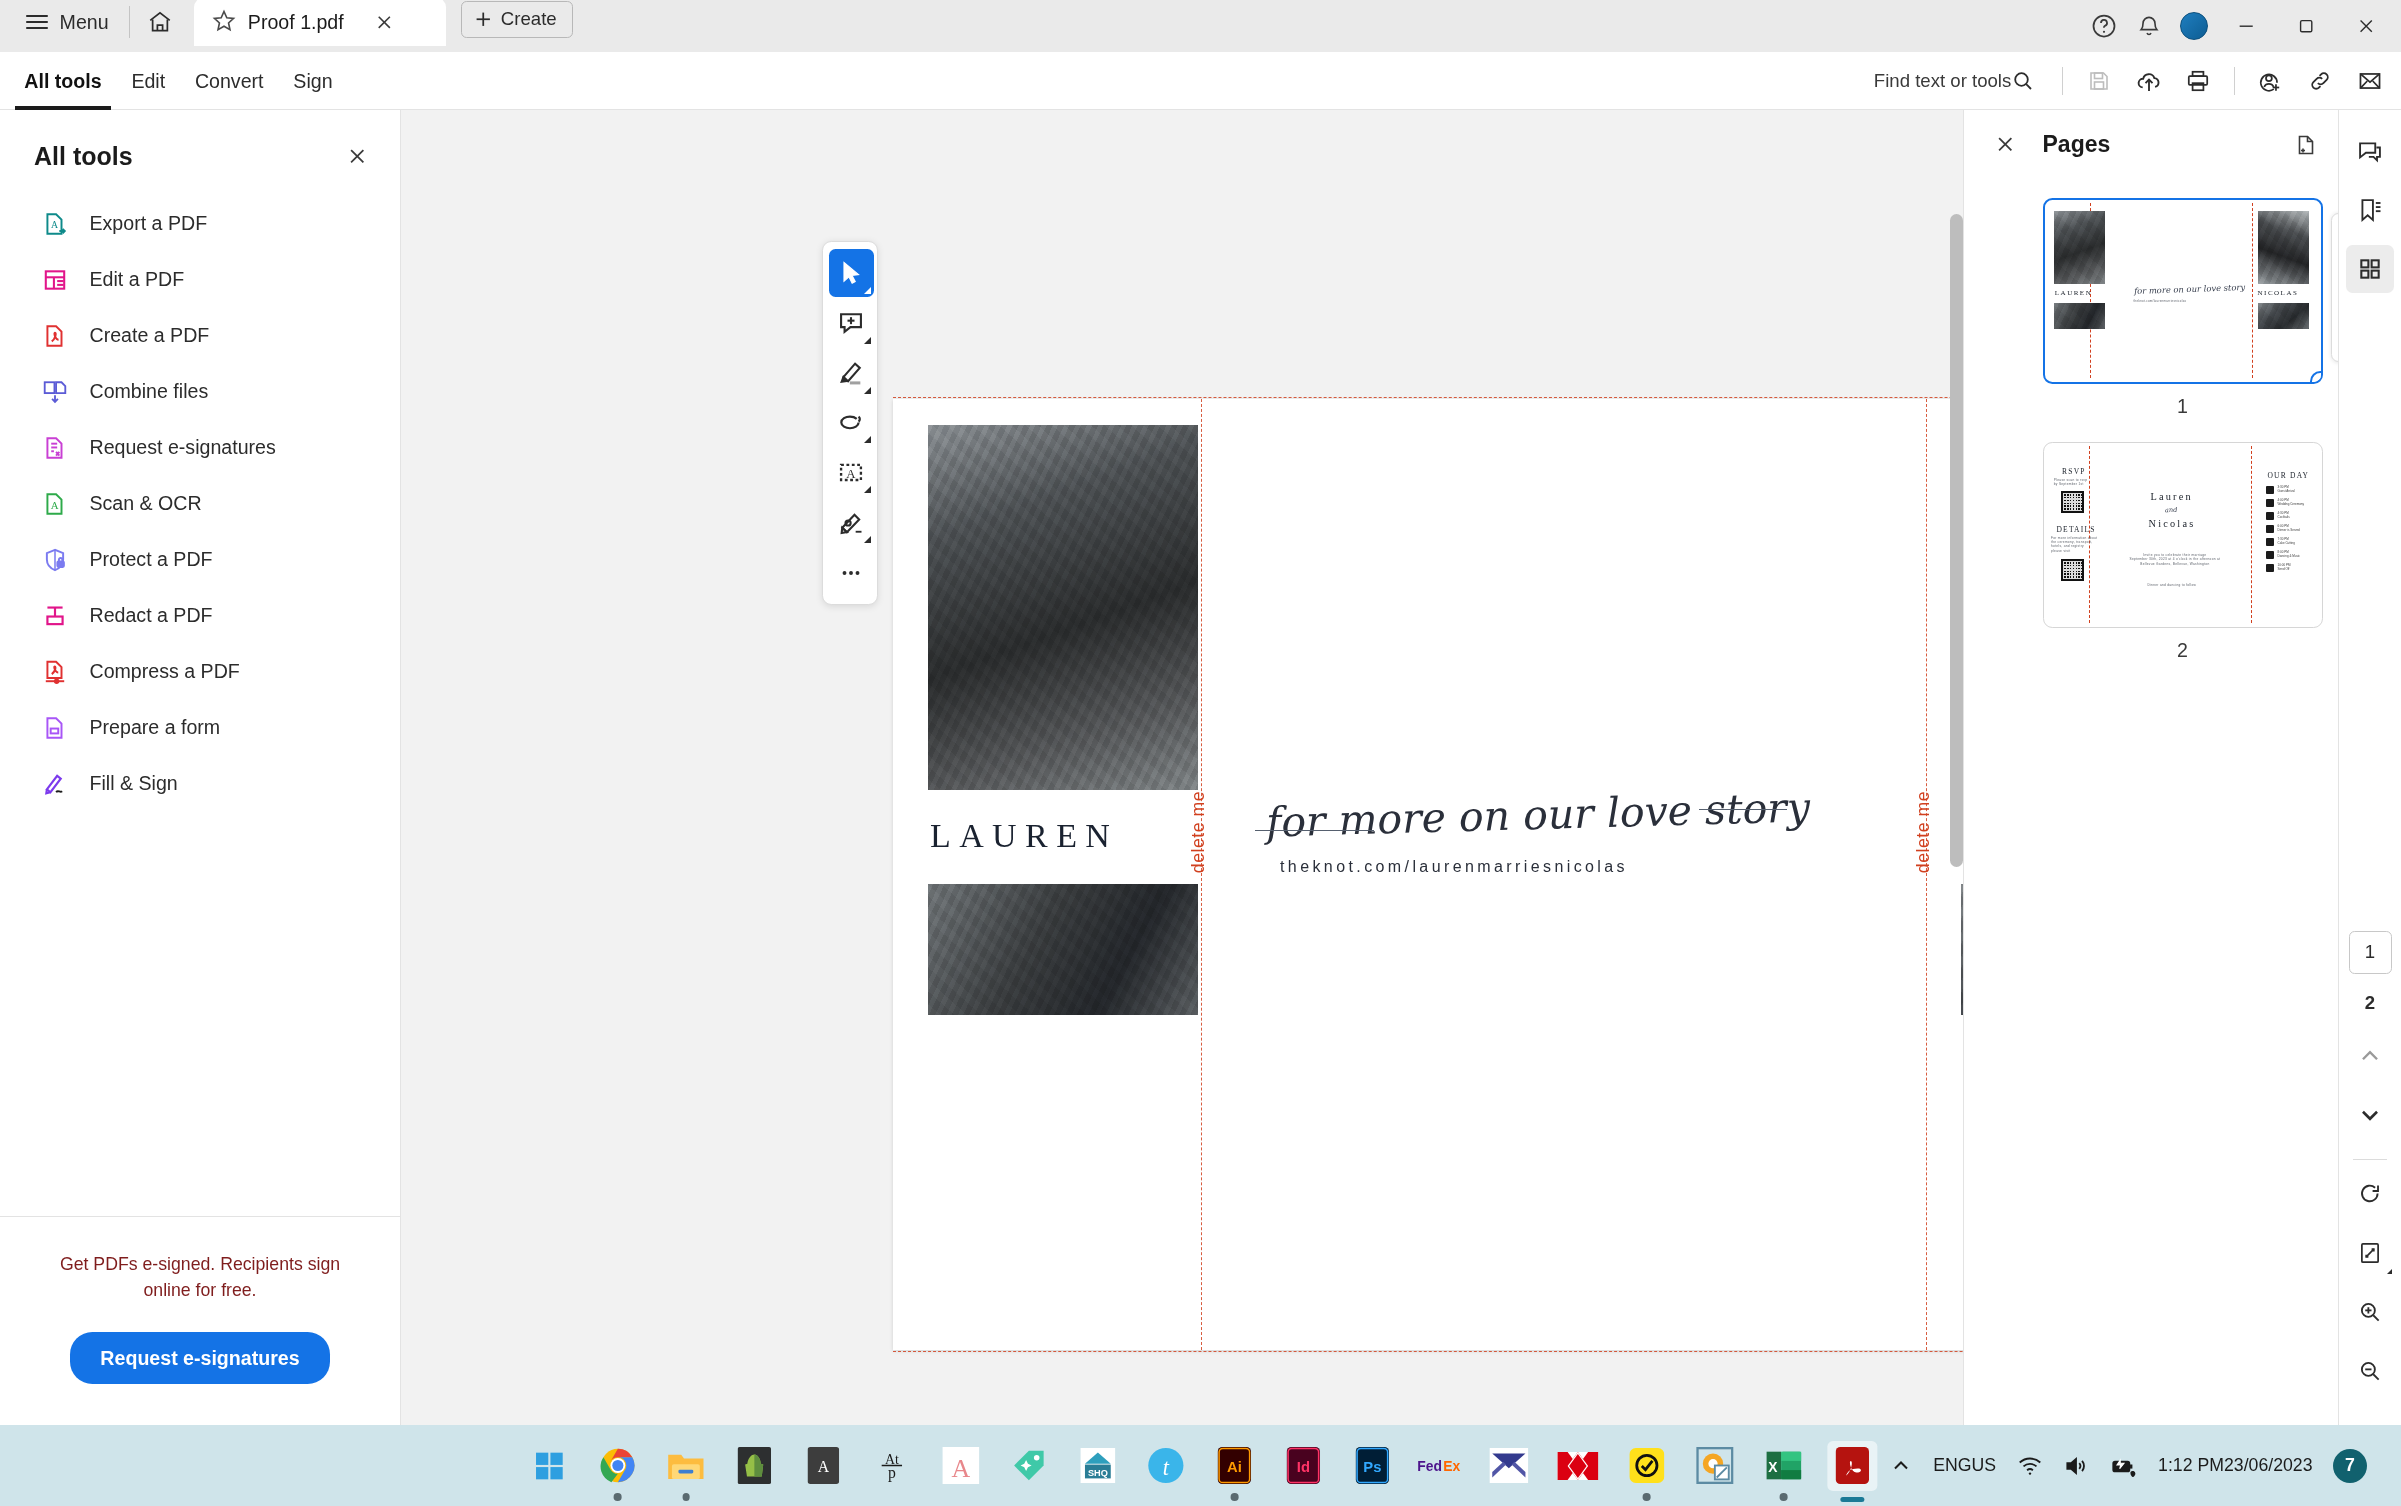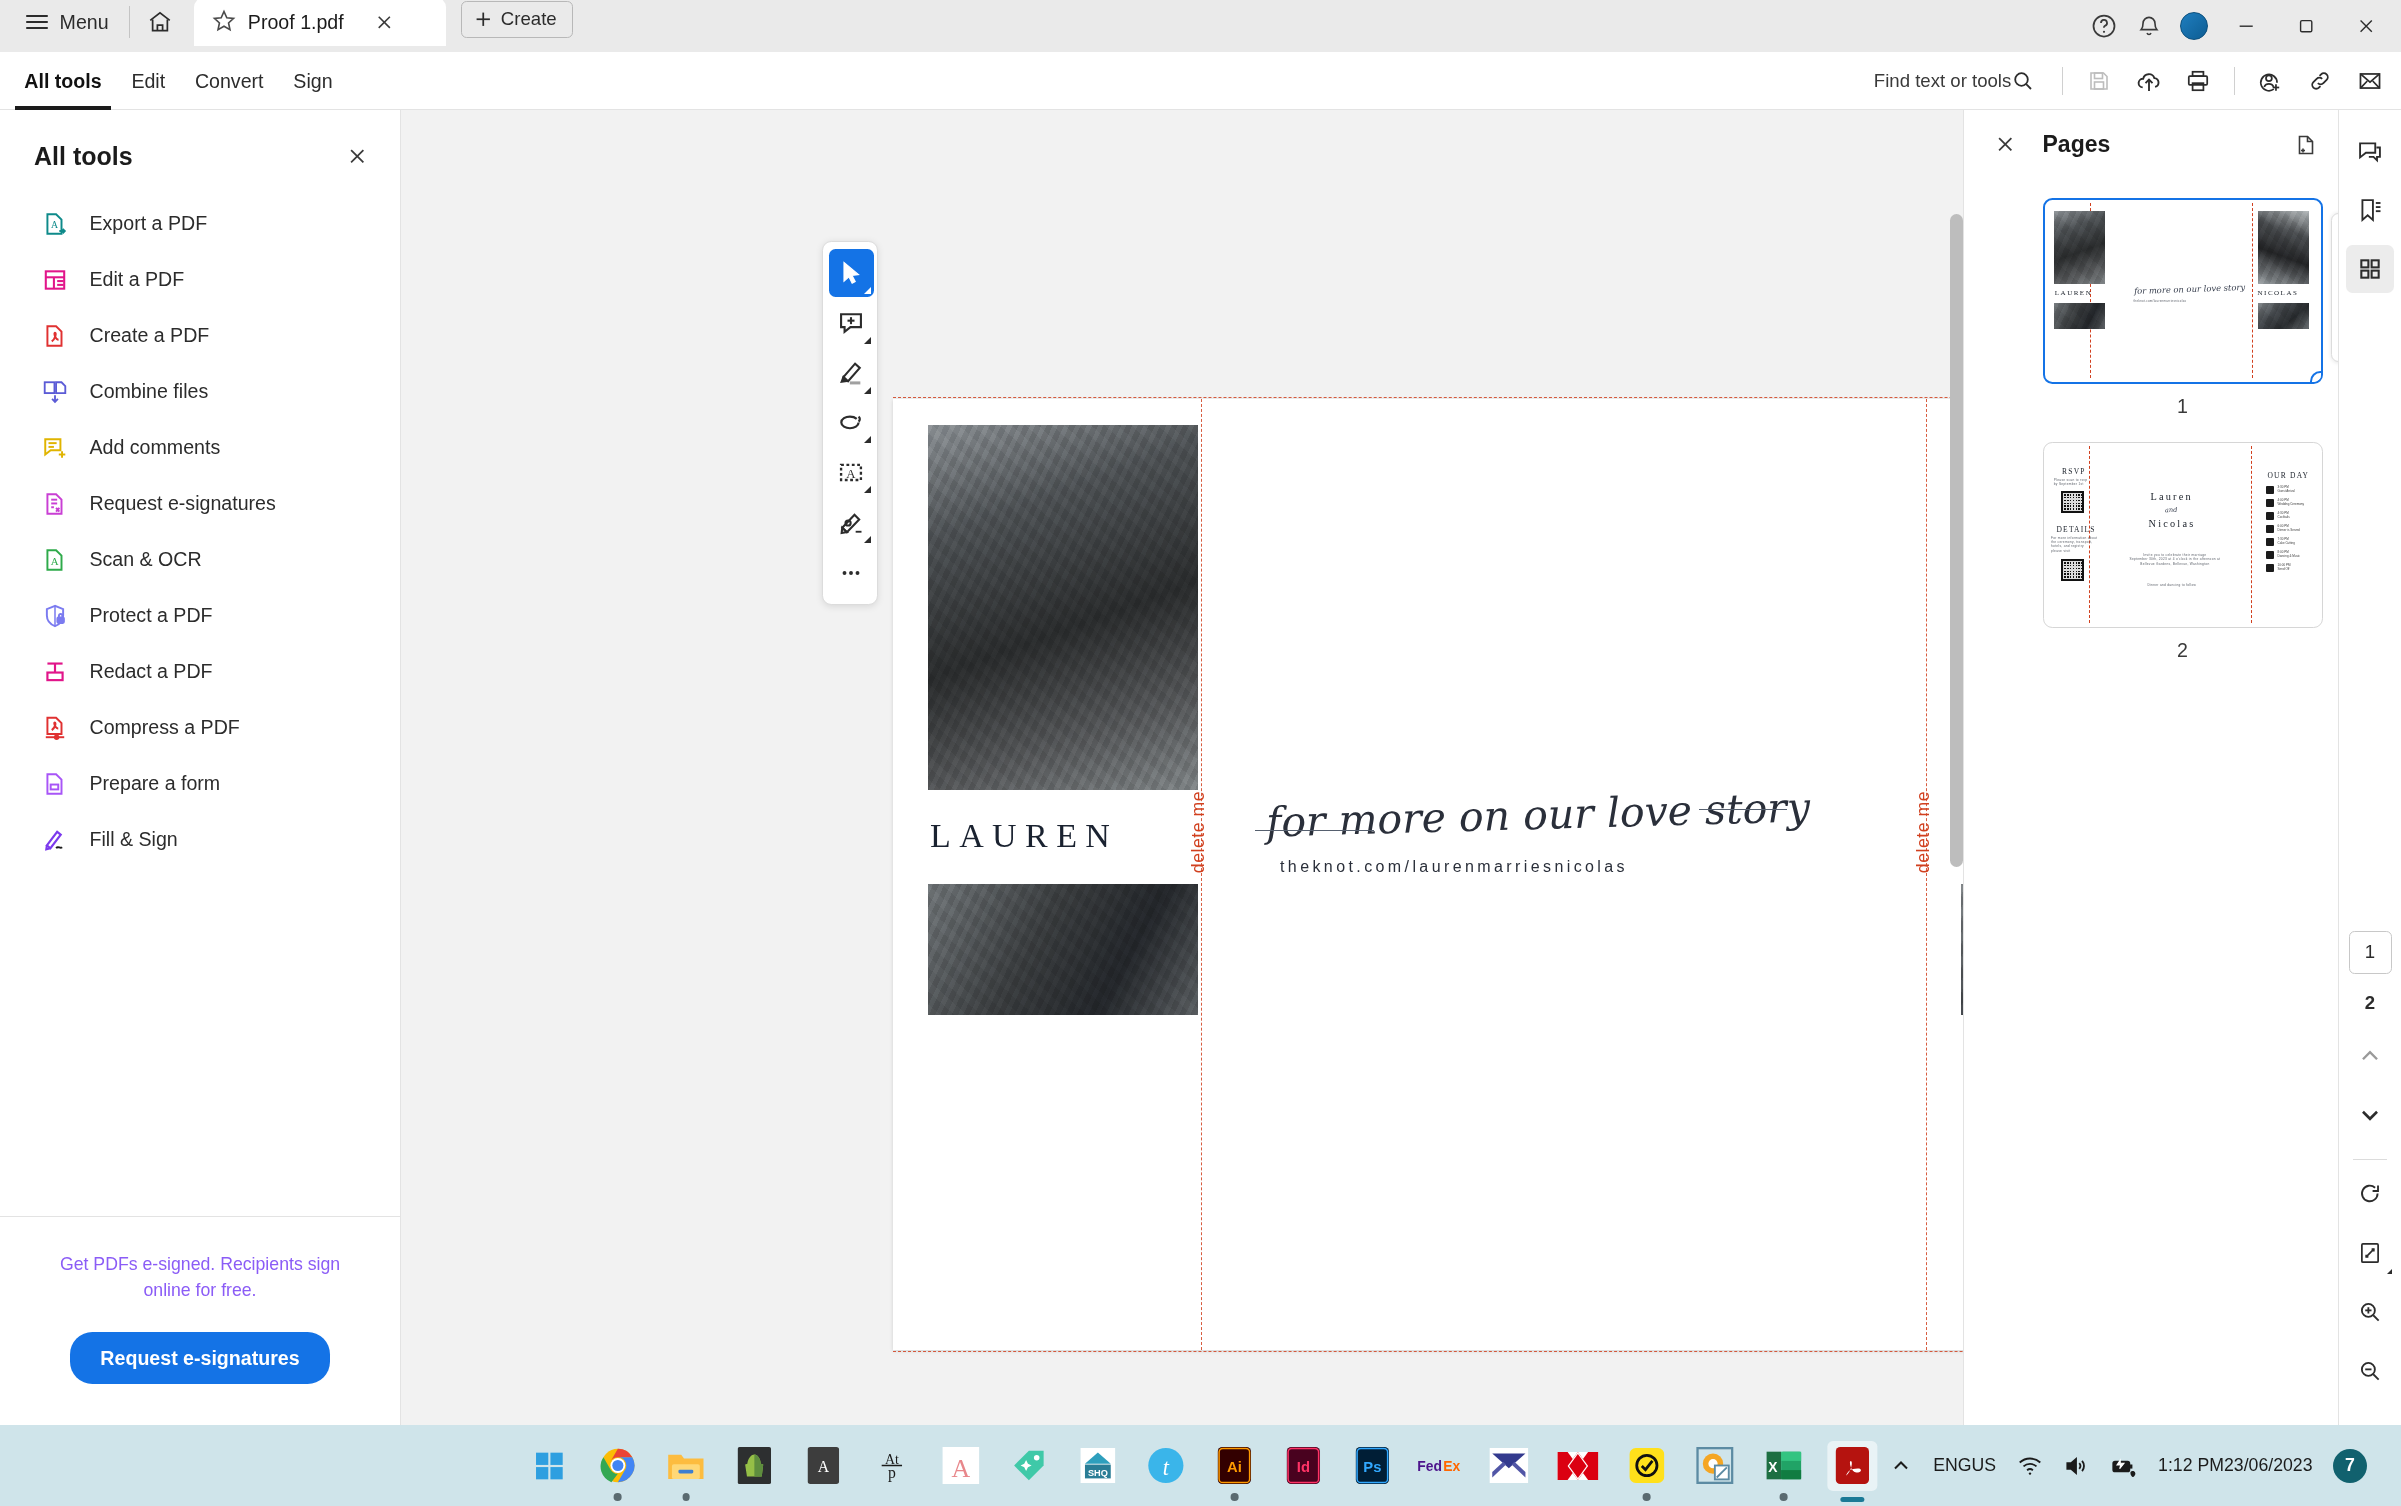--- a/index.html
+++ b/index.html
@@ -133,21 +133,21 @@
     padding:0 17px 0 41px; cursor:pointer;
   }
   .sb-ico { width:28px; height:28px; flex:0 0 28px; display:flex; align-items:center; justify-content:center; }
   .sb-label { font-size:19.6px; color:#2c2c2c; white-space:nowrap; }
 
   .sb-promo {
     position:absolute; bottom:0; left:0; right:0;
     border-top:0.9px solid #e3e3e3; padding:34px 37px 41px;
     text-align:center;
   }
-  .promo-text { font-size:17.7px; color:#8b5cf6; line-height:1.5; }
+  .promo-text { font-size:17.7px; color:#7f1d1d; line-height:1.5; }
   .promo-btn {
     margin:28px auto 0; display:block; background:#1473e6; color:#fff;
     border:none; border-radius:22.4px; height:52px; padding:0 30px;
     font-size:19.6px; font-weight:700; cursor:pointer;
     font-family:"Liberation Sans", sans-serif;
   }
 
   
   .viewer {
     flex:1 1 auto; background:#f2f2f2; position:relative; overflow:hidden;
@@ -590,32 +590,20 @@
           <div class="sb-item">
             <span class="sb-ico">
               <svg width="26" height="26" viewBox="0 0 24 24" fill="none" stroke="#5b5bd6" stroke-width="1.7">
                 <rect x="2.5" y="3" width="9" height="10"></rect>
                 <path d="M13 3h5l3.5 3.5V13H13z"></path>
                 <line x1="12" y1="15" x2="12" y2="21"></line>
                 <path d="M9.3 18.4 12 21.2l2.7-2.8"></path>
               </svg>
             </span>
             <span class="sb-label">Combine files</span>
-          </div>
-          <div class="sb-item">
-            <span class="sb-ico">
-              <svg width="26" height="26" viewBox="0 0 24 24" fill="none" stroke="#e0b400" stroke-width="1.8">
-                <path d="M3 4h14v10H8l-5 4z"></path>
-                <line x1="6" y1="7.5" x2="13.5" y2="7.5"></line>
-                <line x1="6" y1="11" x2="11" y2="11"></line>
-                <line x1="18.5" y1="15" x2="18.5" y2="21"></line>
-                <line x1="15.5" y1="18" x2="21.5" y2="18"></line>
-              </svg>
-            </span>
-            <span class="sb-label">Add comments</span>
           </div>
           <div class="sb-item">
             <span class="sb-ico">
               <svg width="26" height="26" viewBox="0 0 24 24" fill="none" stroke="#c93fd4" stroke-width="1.8">
                 <path d="M5 3h8l5 5v13H5z"></path>
                 <line x1="8.5" y1="8" x2="14" y2="8"></line>
                 <line x1="8.5" y1="11.5" x2="14" y2="11.5"></line>
                 <line x1="8.5" y1="15" x2="11" y2="15"></line>
                 <path d="M13 15.5 16 19M16 15.5 13 19"></path>
               </svg>

